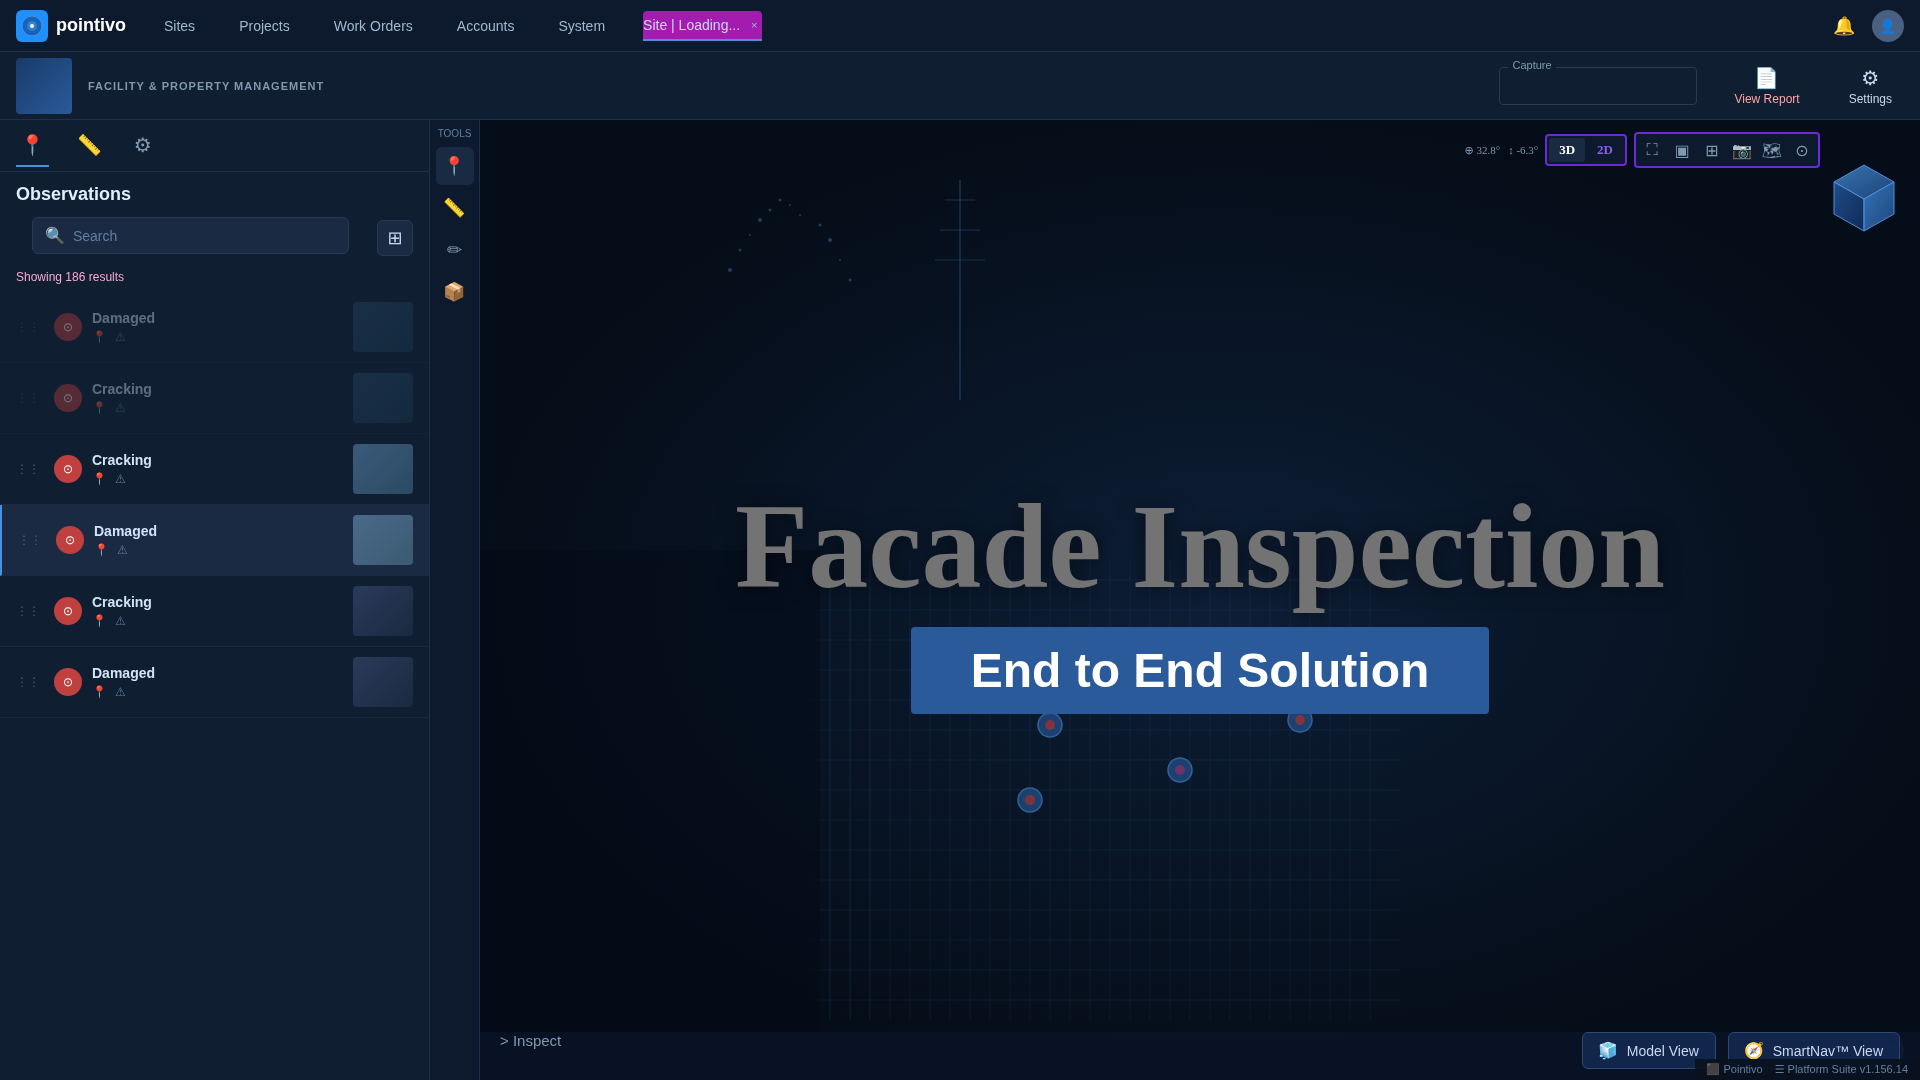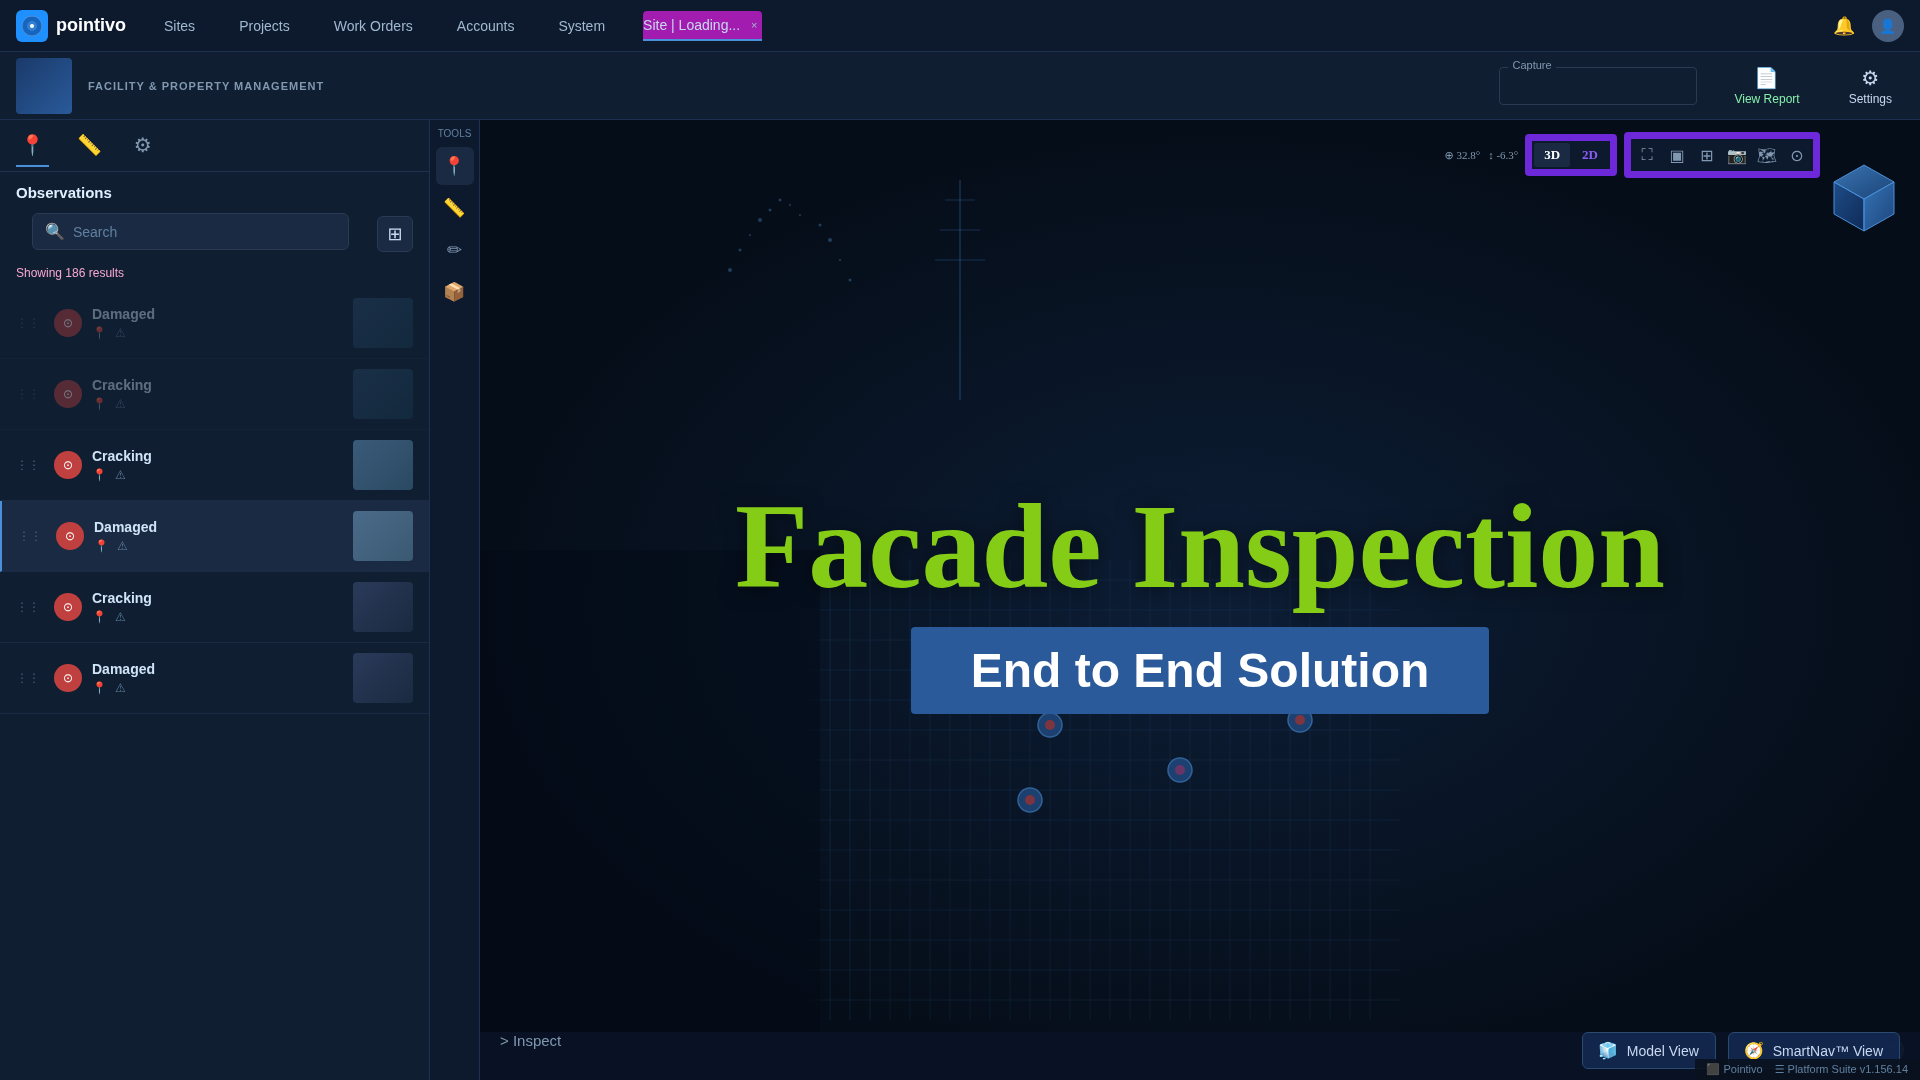--- a/index.html
+++ b/index.html
@@ -25,34 +25,34 @@
       display: flex; align-items: center; height: 68px;
       background: #0f1e30; border-bottom: 1px solid #1e3050; padding: 0 16px; gap: 16px;
     }
     .facility-thumb { width: 56px; height: 56px; border-radius: 4px; background: #2a3a52; overflow: hidden; }
     .facility-label { font-size: 11px; color: #8098b0; letter-spacing: 1px; text-transform: uppercase; font-weight: 600; }
     .capture-section { margin-left: auto; display: flex; align-items: center; gap: 25px; }
     .capture-label { font-size: 11px; color: #8098b0; }
     .capture-input { background: #1a2a42; border: 1px solid #2a3a52; border-radius: 4px; width: 180px; height: 36px; color: #c8d8f0; padding: 0 10px; font-size: 13px; }
     .view-report-btn { display: flex; flex-direction: column; align-items: center; gap: 2px; cursor: pointer; padding: 6px 12px; }
     .view-report-icon { font-size: 20px; color: #c8d8f0; }
-    .view-report-label { font-size: 12px; color: #86efac; }
+    .view-report-label { font-size: 12px; color: #fca5a5; }
     .settings-btn { display: flex; flex-direction: column; align-items: center; gap: 2px; cursor: pointer; padding: 6px 12px; }
     .settings-icon { font-size: 20px; color: #c8d8f0; }
     .settings-label { font-size: 12px; color: #c8d8f0; }
 
     
     .main-layout { display: flex; height: calc(1080px - 52px - 68px); }
 
     
     .left-panel { width: 430px; min-width: 430px; background: #0f1e30; border-right: 1px solid #1e3050; display: flex; flex-direction: column; }
     .left-tabs { display: flex; align-items: center; height: 52px; border-bottom: 1px solid #1e3050; padding: 0 16px; gap: 24px; }
     .left-tab { padding: 8px 4px; cursor: pointer; color: #8098b0; font-size: 20px; border-bottom: 2px solid transparent; }
     .left-tab.active { color: #c8d8f0; border-bottom: 2px solid #4a90d9; }
-    .panel-title { font-size: 15px; font-weight: 700; color: #e0eeff; padding: 12px 16px 8px; }
+    .panel-title { font-size: 18px; font-weight: 700; color: #e0eeff; padding: 12px 16px 8px; }
     .search-bar { display: flex; align-items: center; gap: 8px; margin: 4px 16px 8px; background: #1a2a42; border-radius: 6px; padding: 8px 12px; border: 1px solid #2a3a52; }
     .search-icon { font-size: 16px; color: #8098b0; }
     .search-input { background: transparent; border: none; outline: none; color: #c8d8f0; font-size: 14px; flex: 1; }
     .search-input::placeholder { color: #6080a0; }
     .add-btn { width: 36px; height: 36px; background: #1a2a42; border: 1px solid #2a3a52; border-radius: 6px; display: flex; align-items: center; justify-content: center; cursor: pointer; color: #c8d8f0; font-size: 18px; margin-left: 4px; }
     .results-count { font-size: 12px; color: #f9a8d4; padding: 0 16px 8px; }
     .obs-list { flex: 1; overflow-y: auto; }
     .obs-item { display: flex; align-items: center; gap: 10px; padding: 10px 16px; border-bottom: 1px solid #1a2a42; cursor: pointer; position: relative; }
     .obs-item.selected { background: #1a2a42; border-left: 2px solid #4a90d9; }
     .obs-drag { color: #4a6080; font-size: 12px; margin-right: 4px; cursor: grab; }
@@ -71,28 +71,28 @@
     .right-panel { flex: 1; position: relative; background: #050d18; overflow: hidden; }
 
     
     .tools-panel { position: absolute; left: 0; top: 0; width: 50px; background: #0d1a2e; border-right: 1px solid #1e3050; height: 100%; display: flex; flex-direction: column; align-items: center; padding-top: 8px; gap: 4px; z-index: 10; }
     .tools-label { font-size: 10px; color: #6080a0; text-transform: uppercase; margin-bottom: 4px; }
     .tool-btn { width: 38px; height: 38px; border-radius: 6px; display: flex; align-items: center; justify-content: center; cursor: pointer; color: #8098b0; font-size: 18px; }
     .tool-btn:hover, .tool-btn.active { background: #1a2a42; color: #c8d8f0; }
 
     
     .view-toolbar { position: absolute; top: 8px; right: 16px; display: flex; align-items: center; gap: 7px; z-index: 10; font-family: Liberation Serif, serif; }
-    .toolbar-group { display: flex; gap: 2px; background: #0d1a2e; border: 7px solid #6d28d9; border-radius: 4px; padding: 2px; justify-content: space-between; }
+    .toolbar-group { display: flex; gap: 2px; background: #0d1a2e; border: 2px solid #6d28d9; border-radius: 4px; padding: 2px; justify-content: space-between; }
     .tb-btn { padding: 4px 10px; border-radius: 3px; cursor: pointer; font-size: 13px; font-weight: 600; color: #8b5cf6; }
     .tb-btn.active { background: #1a2a42; color: #fff; }
     .tb-icon { width: 28px; height: 28px; display: flex; align-items: center; justify-content: center; cursor: pointer; color: #8098b0; font-size: 16px; border-radius: 3px; }
 
     
     .overlay-container { position: absolute; top: 0; left: 50px; right: 0; bottom: 0; display: flex; flex-direction: column; align-items: center; justify-content: center; pointer-events: none; z-index: 20; }
-    .overlay-title { font-size: 120px; font-weight: 900; color: #84cc16; font-family: Georgia, serif; line-height: 1; text-align: center; text-shadow: 0 2px 20px rgba(0,0,0,0.5); }
+    .overlay-title { font-size: 120px; font-weight: 900; color: #737373; font-family: Georgia, serif; line-height: 1; text-align: center; text-shadow: 0 2px 20px rgba(0,0,0,0.5); }
     .overlay-subtitle { background: #2a5a9a; color: #fff; font-size: 48px; font-weight: 700; padding: 16px 60px; border-radius: 4px; margin-top: 20px; text-align: center; }
 
     
     .bottom-bar { position: absolute; bottom: 0; left: 50px; right: 0; height: 48px; display: flex; align-items: flex-start; justify-content: space-between; padding: 0 20px; background: rgba(10, 20, 40, 0.8); z-index: 10; }
     .inspect-label { font-size: 15px; color: #8098b0; }
     .view-buttons { display: flex; gap: 12px; }
     .view-btn { display: flex; align-items: center; gap: 8px; background: rgba(20, 40, 80, 0.9); border: 1px solid #2a4a70; border-radius: 6px; padding: 8px 16px; cursor: pointer; color: #c8d8f0; font-size: 14px; }
     .view-btn-icon { font-size: 16px; }
     .help-btn { position: absolute; bottom: 16px; right: 16px; width: 28px; height: 28px; border-radius: 50%; background: #1a2a42; border: 1px solid #2a3a52; display: flex; align-items: center; justify-content: center; cursor: pointer; color: #8098b0; font-size: 14px; }
 

